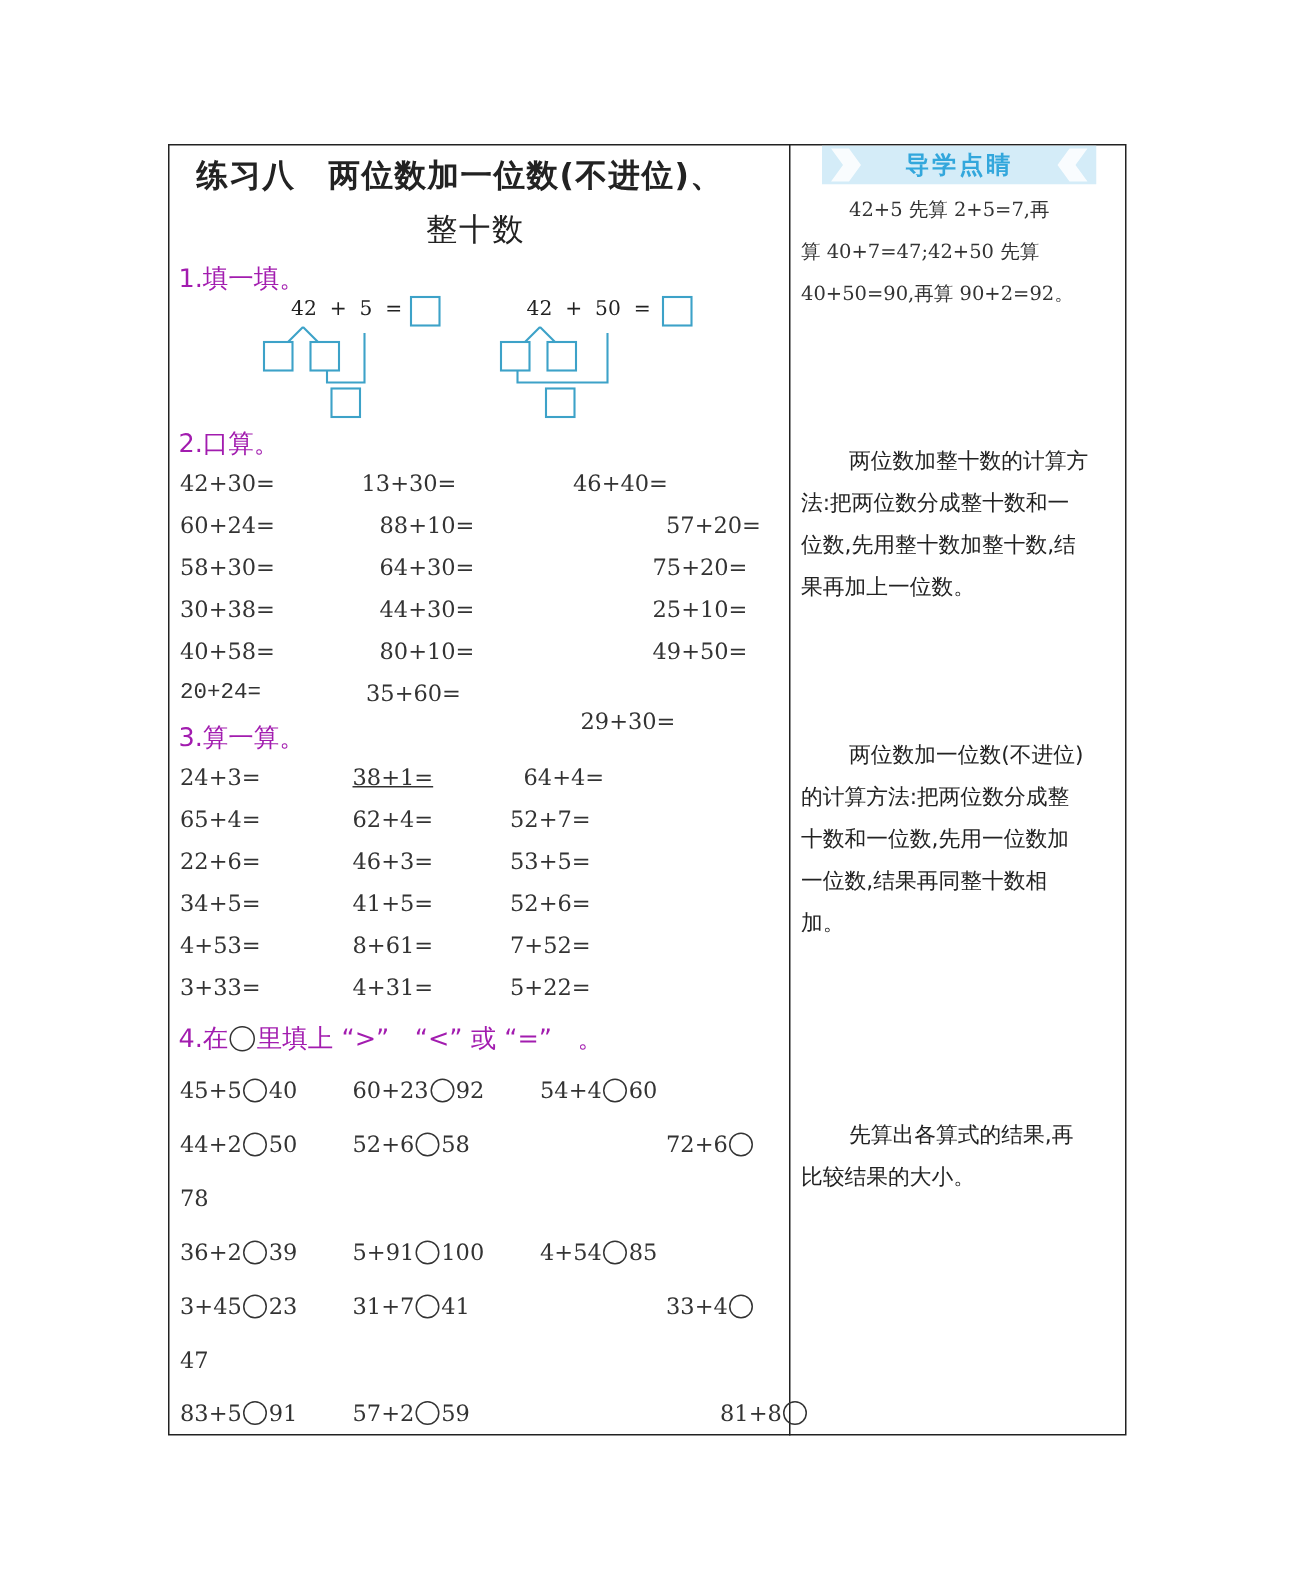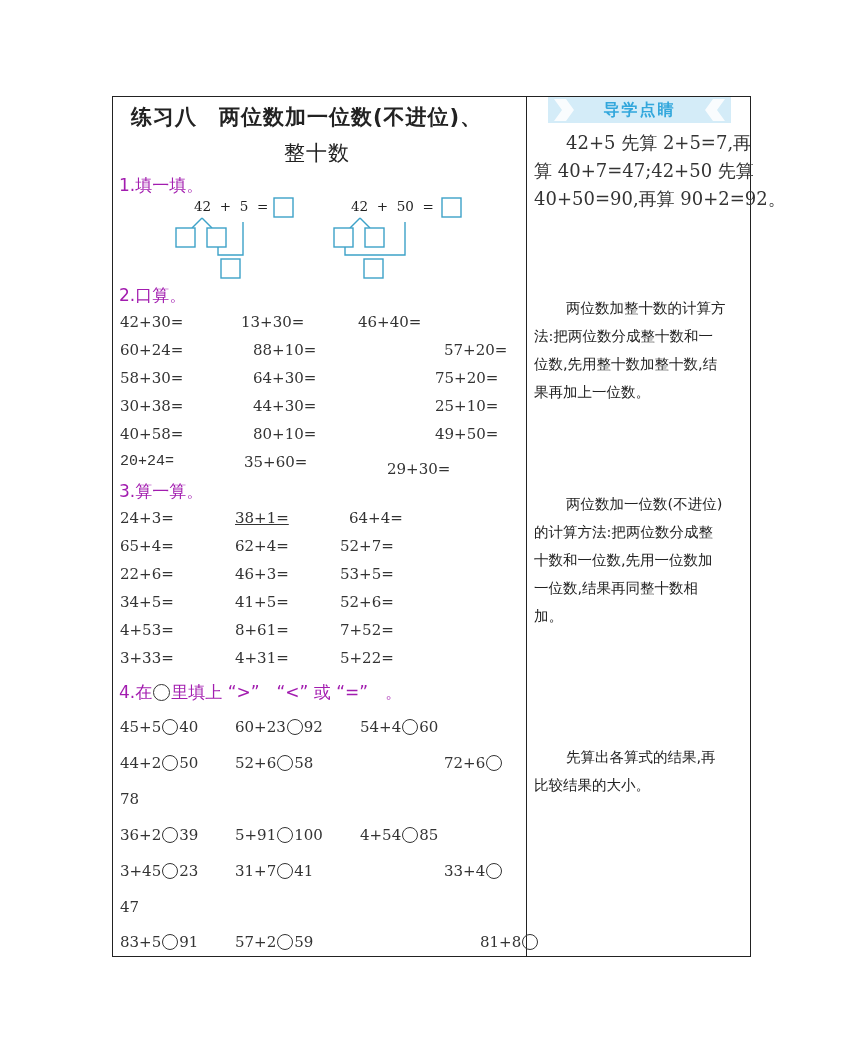--- a/index.html
+++ b/index.html
@@ -8,21 +8,21 @@
   .frame { position: absolute; left: 112px; top: 96px; width: 639px; height: 861px;
            border: 1px solid #222; box-sizing: border-box; }
   .divider { position: absolute; left: 526px; top: 96px; width: 1px; height: 861px; background: #222; }
   .abs { position: absolute; white-space: nowrap; }
   .title { font-size: 21px; color: #222; letter-spacing: 1px; }
   .sec { font-size: 17px; color: #a21caf; }
   .eq { font-family: "DejaVu Serif", "Liberation Serif", serif; font-size: 15px; color: #333; }
   .circle { display: inline-block; width: 16px; height: 16px; border: 1.4px solid #333; border-radius: 50%;
             vertical-align: -3px; margin: 0 1px; box-sizing: border-box; }
   .side { font-size: 14.5px; color: #222; line-height: 28px; }
-  .sideserif { font-family: "DejaVu Serif", "Liberation Serif", serif; font-size: 18px; color: #333; }
+  .sideserif { font-family: "DejaVu Serif", "Liberation Serif", serif; font-size: 13px; color: #333; }
   .banner { position: absolute; left: 548px; top: 97px; width: 183px; height: 36px; }
   .banner-text { position: absolute; left: 0; top: 0; width: 183px; text-align: center; line-height: 26px;
                  font-size: 16px; font-weight: bold; color: #33a7dc; letter-spacing: 2px; }
   .diagram-eq { font-family: "DejaVu Serif", "Liberation Serif", serif; font-size: 13.5px; color: #222; }
 </style>
 </head>
 <body>
 
 <div class="frame"></div>
 <div class="divider"></div>
@@ -64,36 +64,36 @@
     <rect x="6" y="33" width="19" height="19"></rect>
     <rect x="37" y="33" width="19" height="19"></rect>
     <polyline points="17,52 17,60 77,60 77,27" fill="none"></polyline>
     <rect x="36" y="64" width="19" height="19"></rect>
   </g>
 </svg>
 
 <div class="abs sec" style="left:119px; top:284px;">2.口算。</div>
 <div class="abs eq" style="left:120px; top:313px;">42+30=</div>
 <div class="abs eq" style="left:241px; top:313px;">13+30=</div>
-<div class="abs eq" style="left:358px; top:313px;text-align:right;">46+40=</div>
+<div class="abs eq" style="left:382px; top:313px;text-align:right;">46+40=</div>
 <div class="abs eq" style="left:120px; top:341px;">60+24=</div>
 <div class="abs eq" style="left:253px; top:341px;">88+10=</div>
 <div class="abs eq" style="left:444px; top:341px;">57+20=</div>
 <div class="abs eq" style="left:120px; top:369px;">58+30=</div>
 <div class="abs eq" style="left:253px; top:369px;">64+30=</div>
 <div class="abs eq" style="left:435px; top:369px;">75+20=</div>
 <div class="abs eq" style="left:120px; top:397px;">30+38=</div>
 <div class="abs eq" style="left:253px; top:397px;">44+30=</div>
 <div class="abs eq" style="left:435px; top:397px;">25+10=</div>
 <div class="abs eq" style="left:120px; top:425px;">40+58=</div>
 <div class="abs eq" style="left:253px; top:425px;">80+10=</div>
 <div class="abs eq" style="left:435px; top:425px;">49+50=</div>
 <div class="abs eq" style="left:120px; top:453px;font-family:Liberation Mono, monospace;">20+24=</div>
 <div class="abs eq" style="left:244px; top:453px;">35+60=</div>
-<div class="abs eq" style="left:387px; top:460px;">29+30=</div>
+<div class="abs eq" style="left:387px; top:472px;">29+30=</div>
 
 <div class="abs sec" style="left:119px; top:480px;">3.算一算。</div>
 <div class="abs eq" style="left:120px; top:509px;">24+3=</div>
 <div class="abs eq" style="left:235px; top:509px;text-decoration:underline;">38+1=</div>
 <div class="abs eq" style="left:349px; top:509px;">64+4=</div>
 <div class="abs eq" style="left:120px; top:537px;">65+4=</div>
 <div class="abs eq" style="left:235px; top:537px;">62+4=</div>
 <div class="abs eq" style="left:340px; top:537px;">52+7=</div>
 <div class="abs eq" style="left:120px; top:565px;">22+6=</div>
 <div class="abs eq" style="left:235px; top:565px;">46+3=</div>

